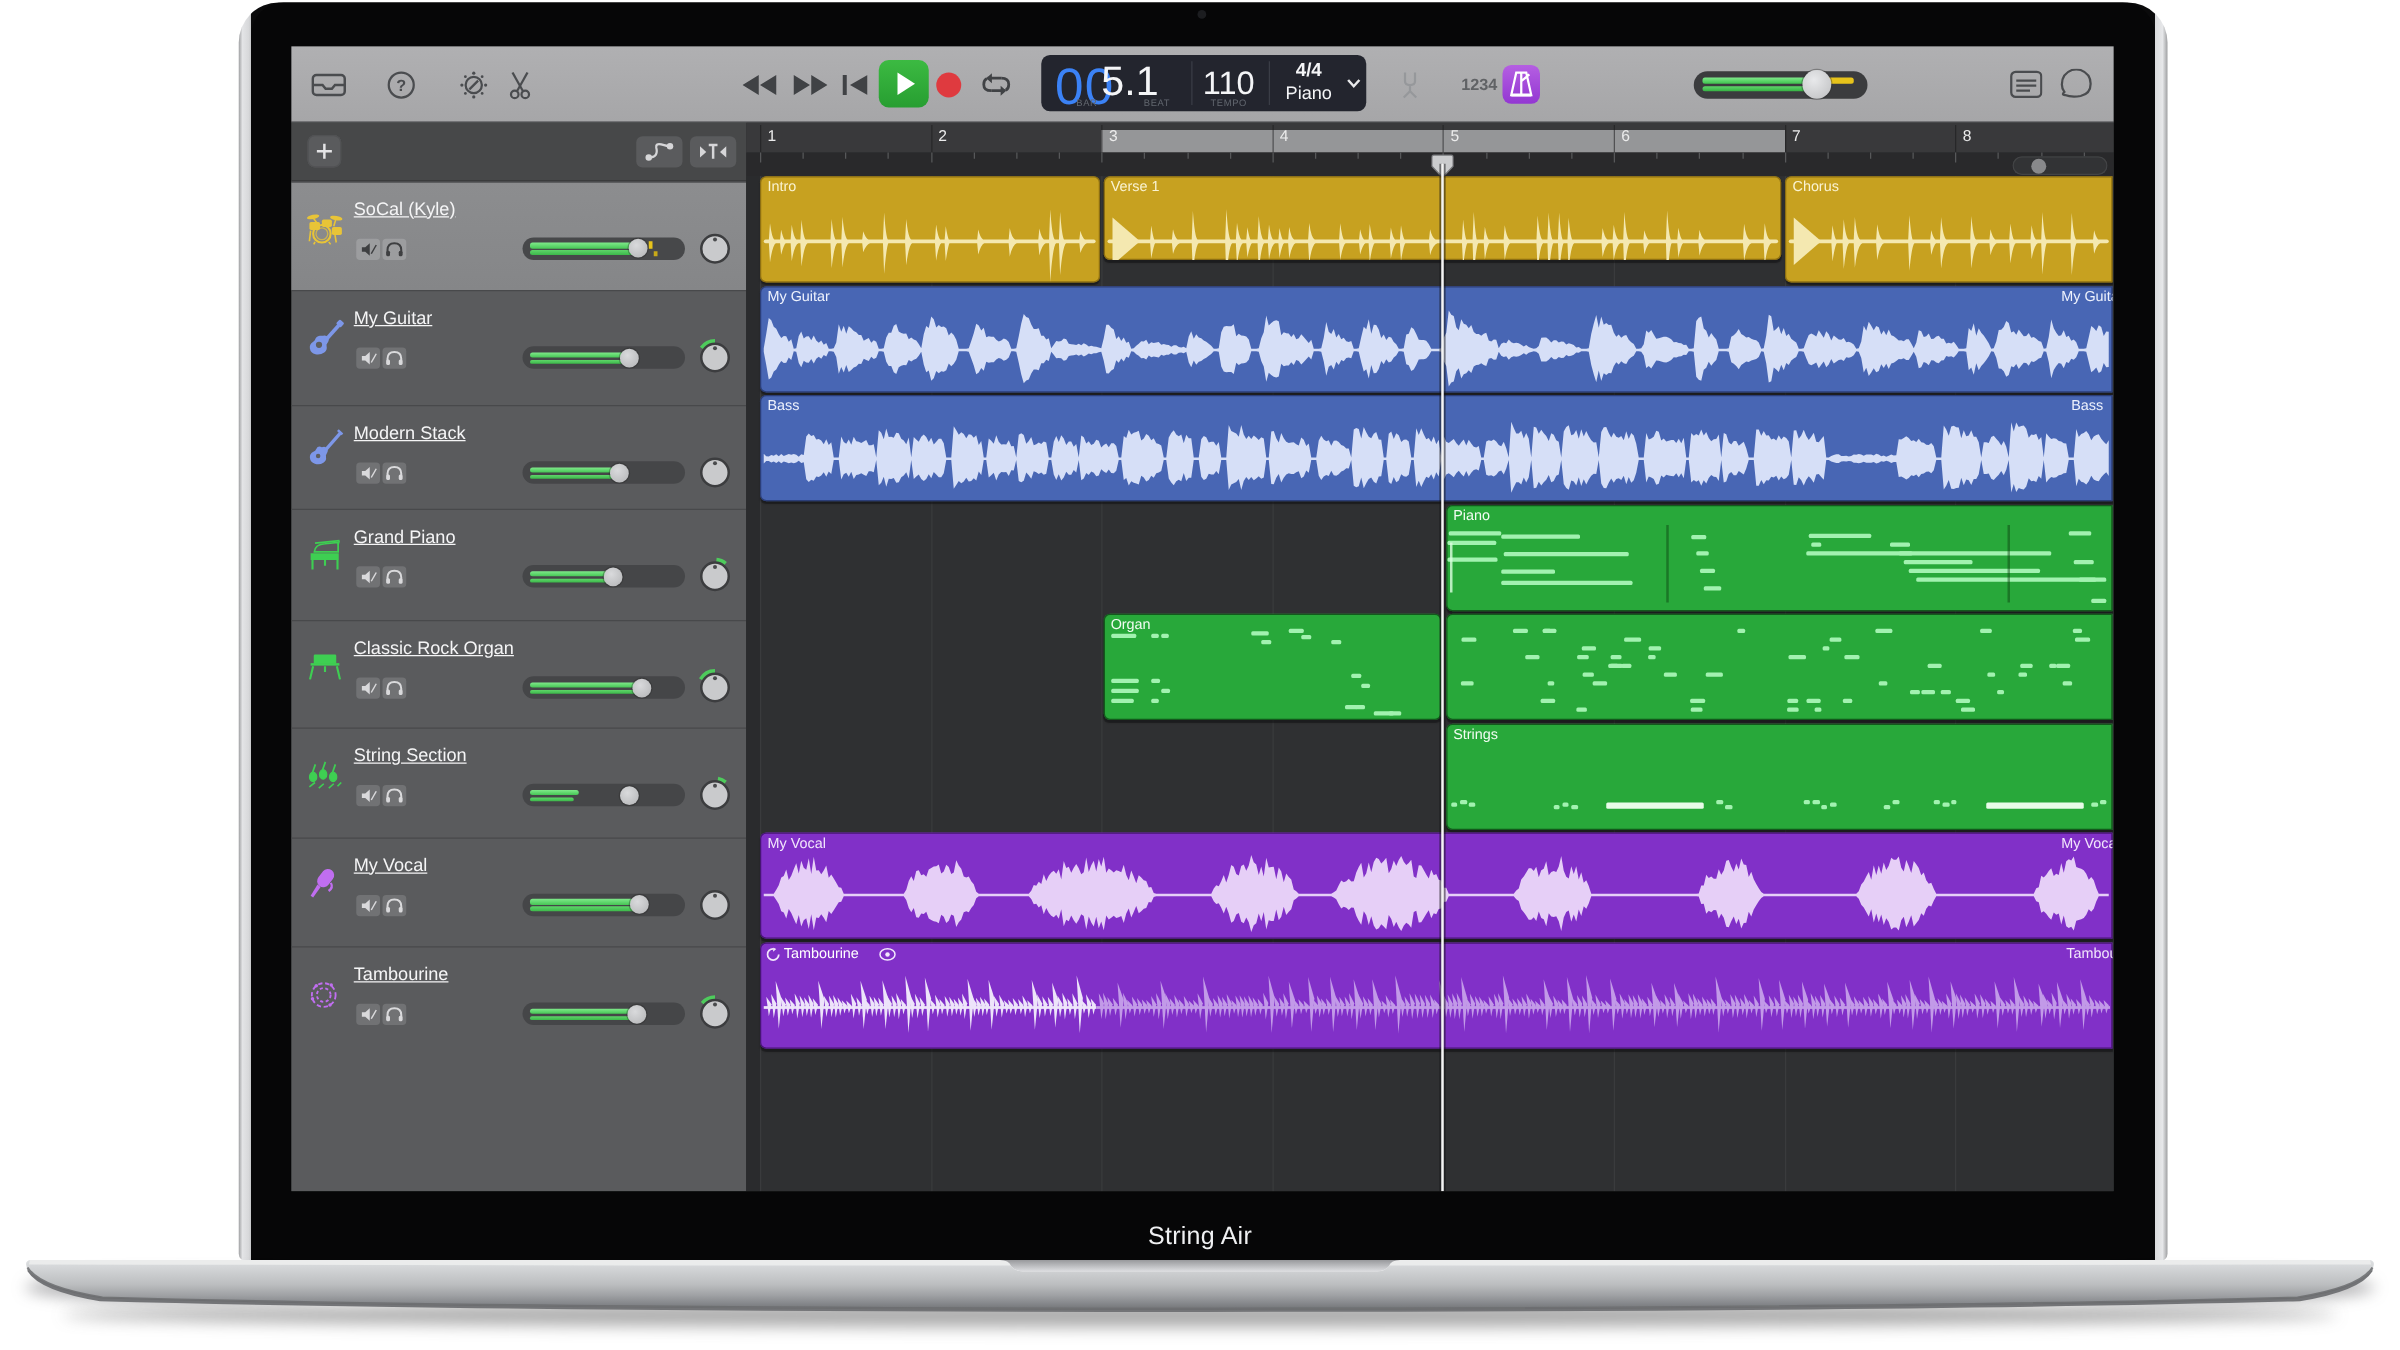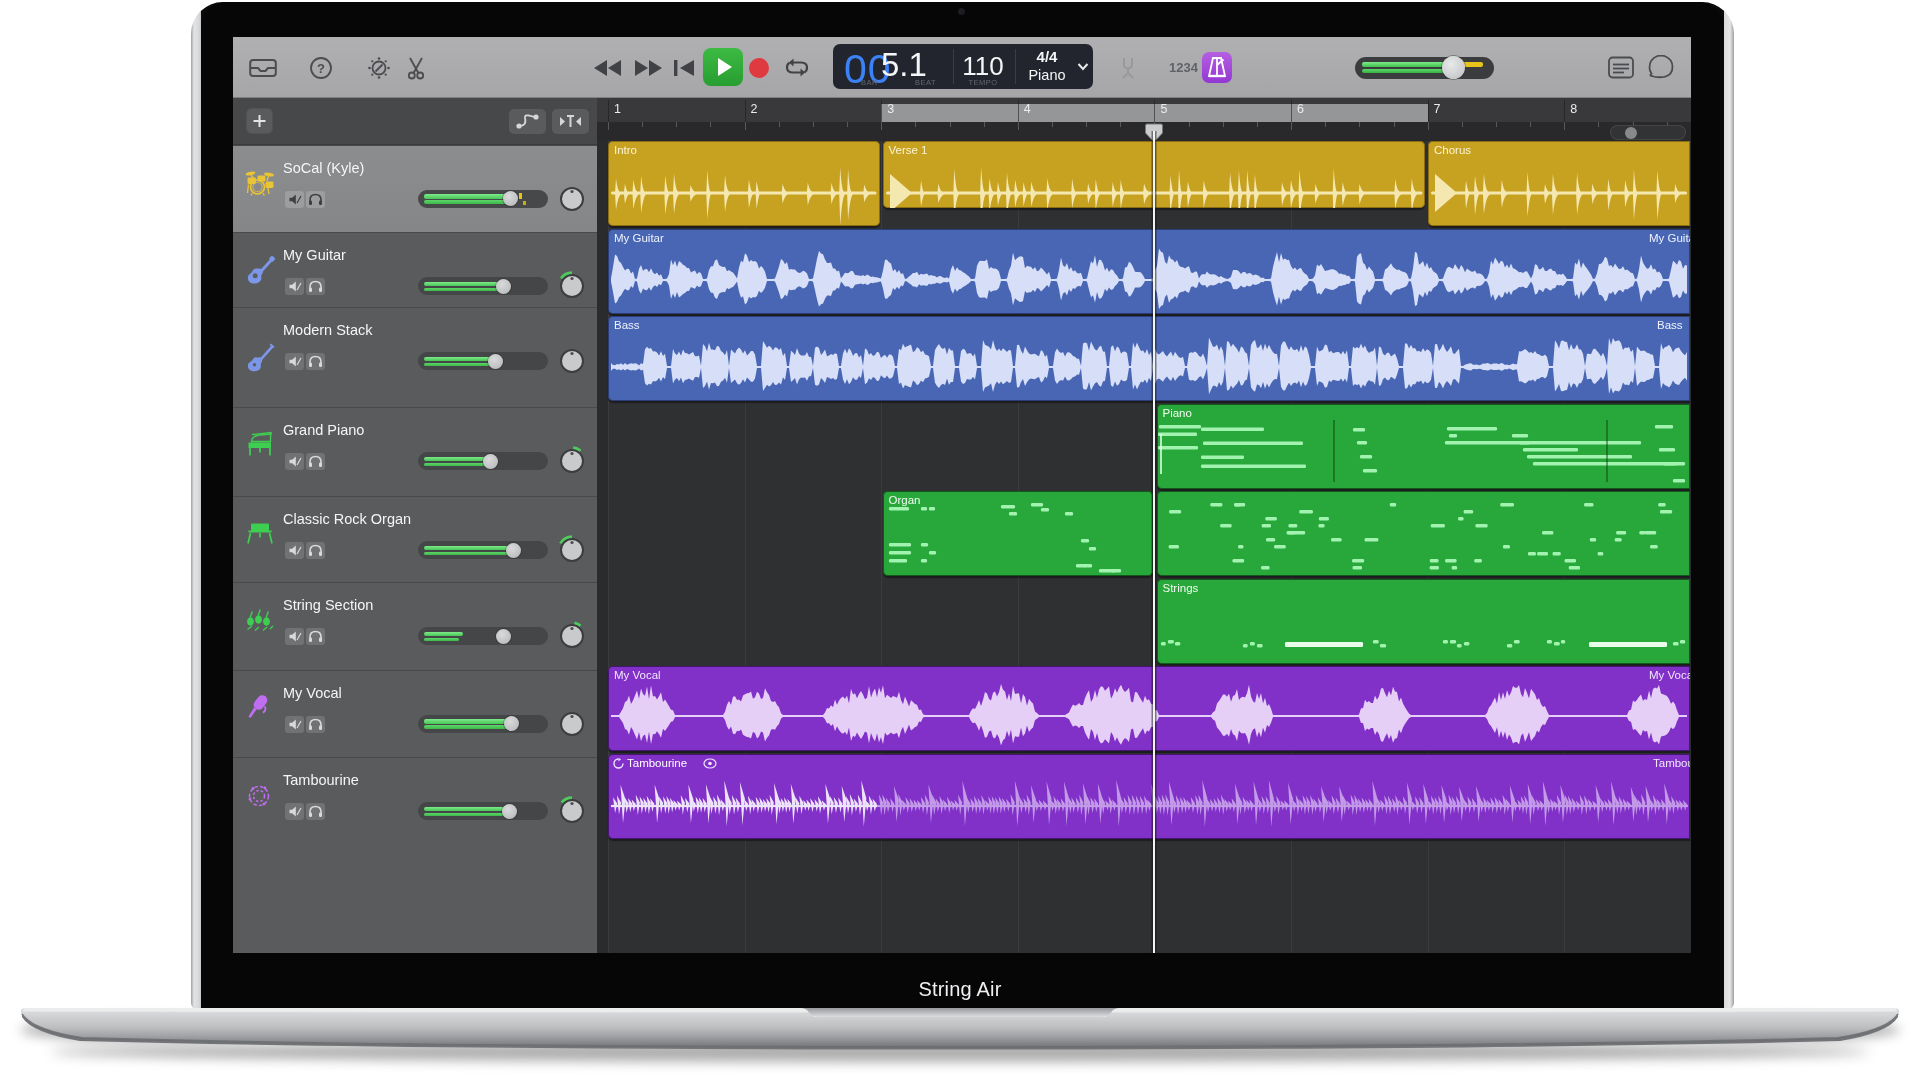--- a/index.html
+++ b/index.html
@@ -29,21 +29,21 @@
   background:linear-gradient(#3cba42,#279e31); }
 #metro { position:absolute; left:969px; top:15px; width:30px; height:31px; border-radius:7px;
   background:linear-gradient(#b55fe2,#9337d2); }
 #mainvol { position:absolute; left:1122px; top:20px; width:139px; height:22px; border-radius:11px;
   background:#3b3c3e; }
 
 #hdrtop { position:absolute; left:0; top:61px; width:364px; height:47px; background:#474849;
   border-bottom:1px solid #3a3b3c; }
 #tracks { position:absolute; left:0; top:108px; width:364px; height:808px; background:#5a5b5d; }
 .trow { position:absolute; left:0; width:364px; border-top:1px solid #48494b; }
-.tname { position:absolute; left:50px; top:14px; color:#f5f5f6; font-size:14.5px; }
+.tname { position:absolute; left:50px; top:14px; color:#f5f5f6; font-size:14.5px;text-decoration:underline; }
 .msbtn { position:absolute; top:45px; width:19px; height:17px; background:#717274; border-radius:3px; }
 .vslider { position:absolute; left:185px; top:44px; width:130px; height:18px; border-radius:9px;
   background:#454648; }
 .vgreen { position:absolute; left:6px; top:4.5px; height:4.5px; background:linear-gradient(#7fe98a,#46c655); border-radius:2px; }
 .vgreen2 { position:absolute; left:6px; top:10.5px; height:3.5px; background:linear-gradient(#5fd56a,#3cb84a); border-radius:2px; }
 .vknob { position:absolute; top:1.5px; width:15px; height:15px; border-radius:50%;
   background:radial-gradient(circle at 40% 35%,#d9dadc,#b3b4b6); box-shadow:0 0 0 1px rgba(40,40,40,.35); }
 
 #ruler { position:absolute; left:364px; top:61px; width:1094px; height:24px; background:#39393b; }
 #tickrow { position:absolute; left:364px; top:85px; width:1094px; height:19px; background:#29292b; }
@@ -308,21 +308,21 @@
 <div class="vgreen" style="width:83px"></div>
 <div class="vgreen2" style="width:79px"></div>
 <div class="vknob" style="left:77.5px"></div>
 </div>
 <svg class="abs" style="left:323px;top:37px" width="32" height="32" viewBox="0 0 32 32">
 <path d="M5.8 8.8 A12.5 12.5 0 0 1 16.0 3.5" fill="none" stroke="#4ecb5c" stroke-width="4.6"></path>
 <circle cx="16" cy="16" r="11" fill="#c9cacc" stroke="#3c3d3f" stroke-width="2"></circle>
 <circle cx="16" cy="8.5" r="1.6" fill="#4a4b4d"></circle>
         </svg>
 </div>
-<div class="trow" style="top:162px;height:87.5px;padding-left:12px;">
+<div class="trow" style="top:179px;height:87.5px;padding-left:12px;">
 <div class="tname">Modern Stack</div>
 <div class="abs" style="left:9px;top:24px;width:32px;height:30px" id="icon_eg"></div>
 <div class="msbtn" style="left:52px;background:#717274">
 <svg width="19" height="17" viewBox="0 0 19 17">
             <path d="M4 6.5 L7 6.5 L11 3 L11 14 L7 10.5 L4 10.5 Z" fill="#d9d9db" transform="scale(0.9) translate(1,1)"></path>
 <line x1="12" y1="12" x2="16" y2="5" stroke="#d9d9db" stroke-width="1.2"></line>
           </svg>
         </div>
 <div class="msbtn" style="left:73px;background:#717274">
 <svg width="19" height="17" viewBox="0 0 19 17">

